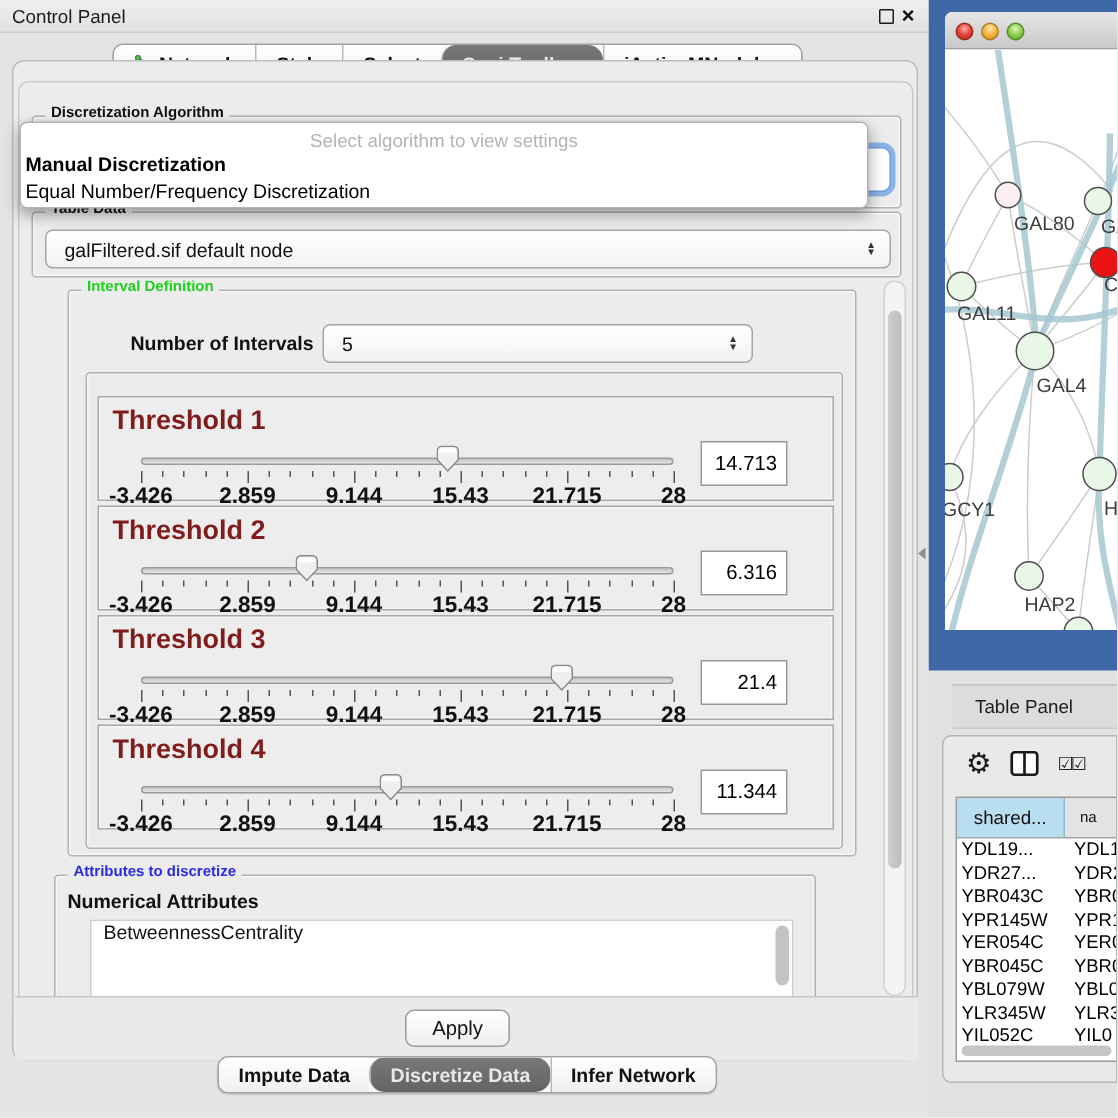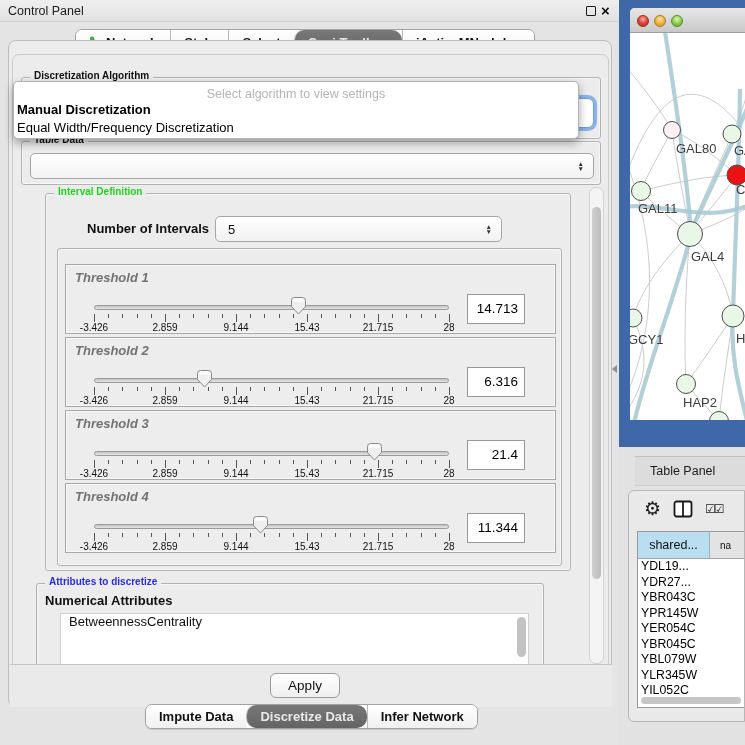--- a/index.html
+++ b/index.html
@@ -49,29 +49,29 @@
 
   #interval-group { left:30px; top:6px; width:526px; height:378px; }
   #interval-title { color:#1fd11f; }
   #noi-label { position:absolute; left:41px; top:27px; font-size:13px; font-weight:700; color:#111; }
   #noi-combo { position:absolute; left:169px; top:22px; width:287px; height:26px; }
 
   #th-group { left:11px; top:54px; width:505px; height:318px; }
   #th-title { color:#2a2ae6; font-weight:700; }
   #th-list { position:absolute; left:7px; top:15px; width:491px; }
   .th-panel { position:relative; width:491px; height:70px; margin-bottom:3px; border:1px solid #a8a8a8; background:#ededed; box-shadow:inset 0 0 0 1px #f7f7f7; }
-  .th-label { position:absolute; left:9px; top:5px; font-size:13px; font-weight:700; color:#737373;font-style:italic; }
+  .th-label { position:absolute; left:9px; top:5px; font-size:18px; font-weight:700; color:#7f1d1d; }
   .th-track { position:absolute; left:28px; top:40px; width:355px; height:5px; border:1px solid #9a9a9a; border-radius:3px; background:linear-gradient(#c2c2c2,#e6e6e6); }
   .th-thumb { position:absolute; top:32px; width:15px; height:18px; cursor:pointer; }
   .th-ticks { position:absolute; left:28px; top:49px; width:355px; height:9px; }
   .tick { position:absolute; top:0; width:1px; background:#555; }
   .tick.minor { height:4px; }
   .tick.major { height:8px; }
   .th-ticklabels { position:absolute; left:28px; top:57px; width:355px; height:12px; }
-  .ticklab { position:absolute; transform:translateX(-50%); font-size:10px; font-weight:400; color:#111; white-space:nowrap; }
+  .ticklab { position:absolute; transform:translateX(-50%); font-size:15px; font-weight:700; color:#111; white-space:nowrap; }
   .th-value { position:absolute; right:30px; top:29px; width:58px; height:30px; background:#fff; border:1px solid #979797; font-size:13.5px; color:#000; text-align:right; padding:6px 6px 0 0; }
 
   #attr-group { left:21px; top:396px; width:508px; height:120px; }
   #attr-title { color:#2a2ae6; font-weight:700; }
   #attr-sub { position:absolute; left:8px; top:9px; font-size:13px; font-weight:700; color:#111; }
   #attr-list { position:absolute; left:23px; top:29px; width:469px; height:88px; background:#fff; border:1px solid #cfcfcf; }
   .attr-item { font-size:13px; color:#111; padding:1px 0 1px 8px; line-height:14px; cursor:pointer; }
   #attr-scroll { position:absolute; right:2px; top:3px; width:9px; height:40px; background:#c3c3c3; border-radius:5px; }
 
   #apply-row { position:absolute; left:1px; top:623px; width:602px; height:43px; background:#eaeaea; border-top:1px solid #c6c6c6; }
@@ -94,21 +94,21 @@
   #tp-title { position:absolute; left:15px; top:7px; font-size:12.5px; color:#1c1c1c; }
   #tp-body { position:absolute; left:9px; top:490px; width:117px; height:232px; background:#e9e9e9; border:1px solid #b6b6b6; border-radius:6px 0 0 6px; overflow:hidden; }
   #tp-toolbar { position:absolute; left:0; top:4px; width:117px; height:32px; }
   #gear-icon { position:absolute; left:15px; top:2px; font-size:19px; color:#1a1a1a; cursor:pointer; }
   #columns-icon { position:absolute; left:44px; top:5px; cursor:pointer; }
   #checks-icon { position:absolute; left:76px; top:7px; font-size:12px; color:#222; letter-spacing:-2px; cursor:pointer; }
   #tp-table { position:absolute; left:8px; top:40px; width:108px; height:177px; background:#fff; border:1px solid #999; overflow:hidden; }
   #tp-headrow { display:flex; height:27px; border-bottom:1px solid #a5a5a5; }
   #tp-col1 { width:72px; background:#b9def0; border-right:1px solid #93b7ca; font-size:12.5px; color:#111; display:flex; align-items:center; justify-content:center; }
   #tp-col2 { flex:1; background:#e3e3e3; font-size:10px; color:#111; display:flex; align-items:center; padding-left:10px; }
-  .tp-row { display:flex; height:15.5px; font-size:12.3px; color:#000; cursor:default;flex-direction:column; }
+  .tp-row { display:flex; height:15.5px; font-size:12.3px; color:#000; cursor:default; }
   .tp-row .c1 { width:72px; padding-left:3px; overflow:hidden; white-space:nowrap; }
   .tp-row .c2 { flex:1; padding-left:6px; overflow:hidden; white-space:nowrap; }
   #h-scrollbar { position:absolute; left:3px; bottom:3px; width:100px; height:7px; background:#c6c6c6; border-radius:4px; }
 </style>
 </head>
 <body>
 
 <div id="root">
 
   <div id="left-region">
@@ -146,32 +146,33 @@
       <div id="inner-panel"></div>
 
       <div id="disc-group" class="group">
         <span class="group-title">Discretization Algorithm</span>
         <div id="disc-combo"></div>
       </div>
 
       <div id="td-group" class="group">
         <span class="group-title">Table Data</span>
         <div id="td-combo" class="combo">
+          <span>galFiltered.sif default node</span>
           <span class="arrows">
               <span>▲</span>
               <span>▼</span>
             </span>
         </div>
       </div>
 
       <div id="algo-popup">
         <div id="popup-hint">Select algorithm to view settings</div>
         <div id="popup-options">
             <div class="popup-opt bold">Manual Discretization</div>
-            <div class="popup-opt">Equal Width/Frequency Discretization</div>
+            <div class="popup-opt">Equal Number/Frequency Discretization</div>
           </div>
       </div>
 
       <div id="viewport">
         <div id="interval-group" class="group">
           <span id="interval-title" class="group-title">Interval Definition</span>
           <span id="noi-label">Number of Intervals</span>
           <div id="noi-combo" class="combo">
             <span>5</span>
             <span class="arrows">

